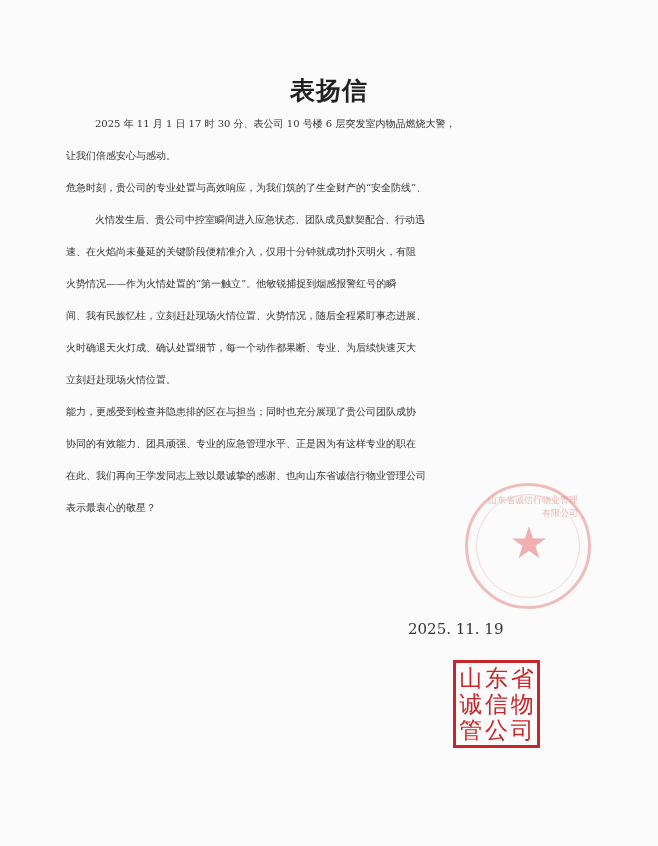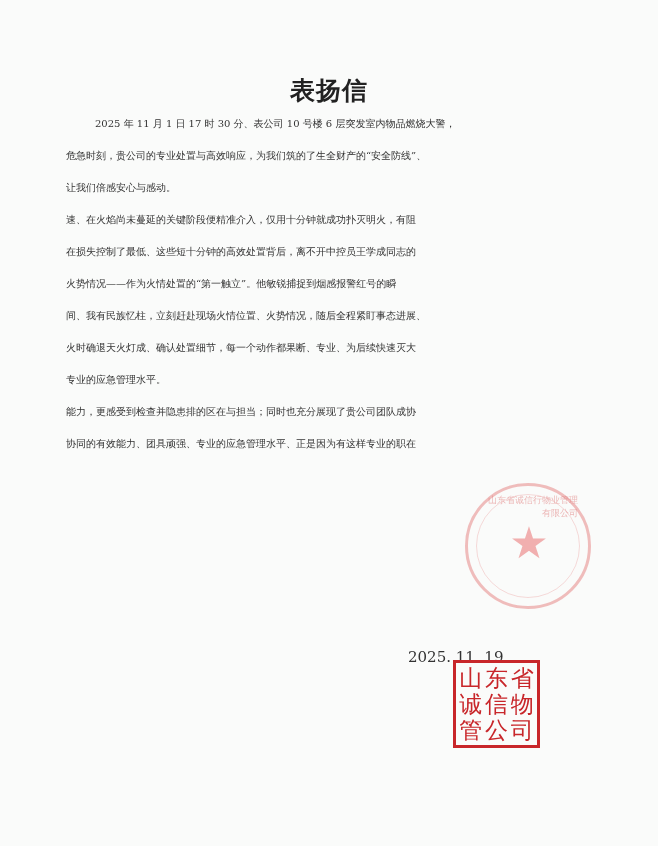--- a/index.html
+++ b/index.html
@@ -18,21 +18,21 @@
   }
   .body-text {
     position: absolute; left: 66px; top: 108px; width: 552px;
     font-size: 10px; line-height: 32px; text-align: justify;
     color: #333;
   }
   .line { white-space: nowrap; overflow: hidden; height: 32px; display: block; }
   .indent { padding-left: 29px; }
   .date {
     position: absolute; left: 408px; top: 620px;
-    font-size: 15px; color: #333; margin-top: 28px;
+    font-size: 15px; color: #333;
   }
   .round-seal {
     position: absolute; left: 465px; top: 483px; width: 126px; height: 126px;
     border-radius: 50%; border: 3px solid rgba(226, 110, 110, 0.45);
     box-sizing: border-box;
   }
   .round-seal .inner-ring {
     position: absolute; left: 8px; top: 8px; right: 8px; bottom: 8px;
     border-radius: 50%; border: 1px solid rgba(226, 110, 110, 0.25);
   }
@@ -59,34 +59,38 @@
 </style>
 </head>
 <body>
 
 <div class="page">
   <div class="title">表扬信</div>
 
   <div class="body-text">
     <div>
       <span class="line indent">2025 年 11 月 1 日 17 时 30 分、表公司 10 号楼 6 层突发室内物品燃烧大警，</span>
+      <span class="line">让我们倍感安心与感动。</span>
       <span class="line">危急时刻，贵公司的专业处置与高效响应，为我们筑的了生全财产的“安全防线”、</span>
-      <span class="line">让我们倍感安心与感动。</span>
     </div>
     <div>
+      <span class="line indent">火情发生后、贵公司中控室瞬间进入应急状态、团队成员默契配合、行动迅</span>
       <span class="line">速、在火焰尚未蔓延的关键阶段便精准介入，仅用十分钟就成功扑灭明火，有阻</span>
-      <span class="line">在损失控制了最低、这些短十分钟的高效处置背后，离不开中控员王学成同志的</span>
       <span class="line">火势情况——作为火情处置的“第一触立”。他敏锐捕捉到烟感报警红号的瞬</span>
       <span class="line">间、我有民族忆柱，立刻赶赴现场火情位置、火势情况，随后全程紧盯事态进展、</span>
       <span class="line">火时确退天火灯成、确认处置细节，每一个动作都果断、专业、为后续快速灭大</span>
-      <span class="line">专业的应急管理水平。</span>
+      <span class="line">立刻赶赴现场火情位置。</span>
     </div>
     <div>
       <span class="line">能力，更感受到检查并隐患排的区在与担当；同时也充分展现了贵公司团队成协</span>
       <span class="line">协同的有效能力、团具顽强、专业的应急管理水平、正是因为有这样专业的职在</span>
+    </div>
+    <div>
+      <span class="line">在此、我们再向王学发同志上致以最诚挚的感谢、也向山东省诚信行物业管理公司</span>
+      <span class="line">表示最衷心的敬星？</span>
     </div>
   </div>
 
   <div class="round-seal">
     <div class="inner-ring"></div>
     <div class="seal-text">山东省诚信行物业管理有限公司</div>
     <div class="star">★</div>
   </div>
 
   <div class="date">2025. 11. 19</div>

